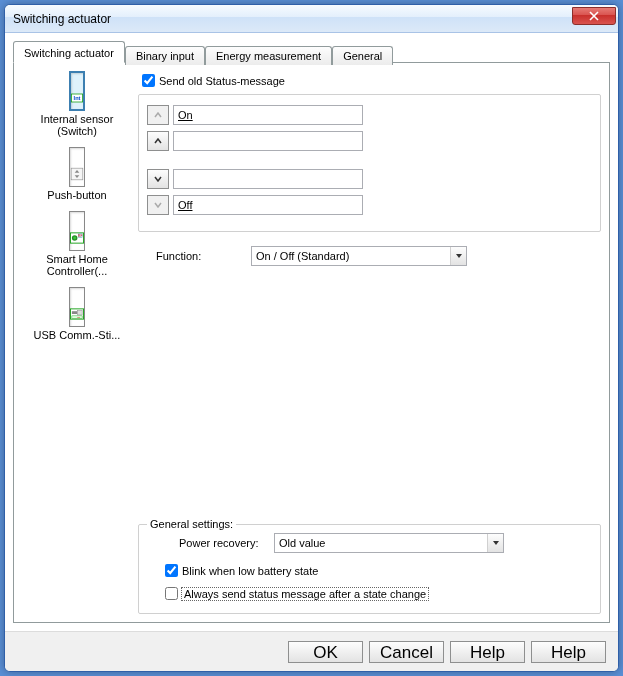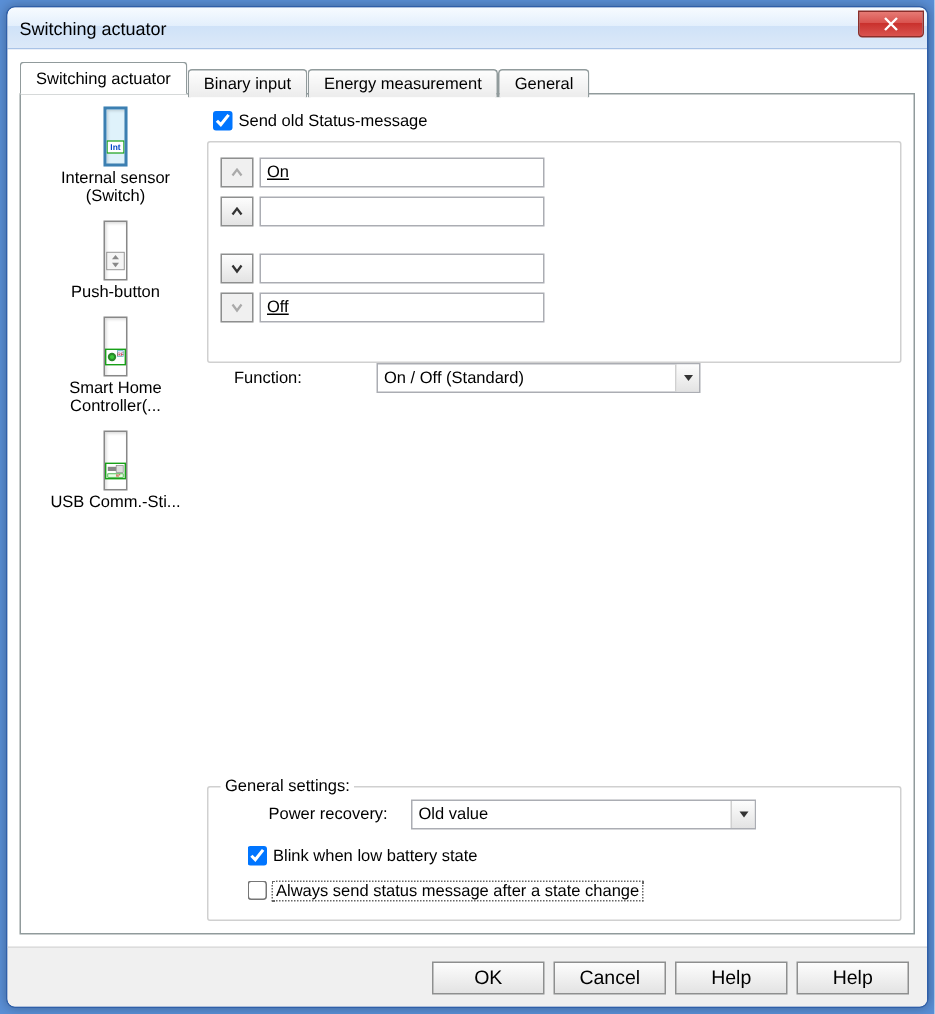--- a/index.html
+++ b/index.html
@@ -18,35 +18,35 @@
   .tabpage { flex: 1; border: 1px solid #919b9c; background: #fff; display: flex; padding: 8px; }
   .sidebar { width: 110px; display: flex; flex-direction: column; align-items: center; }
   .sb-item { display: flex; flex-direction: column; align-items: center; margin-bottom: 10px; text-align: center; }
   .sb-icon { width: 16px; height: 40px; border: 1px solid #888; background: #fff; display: flex; align-items: flex-end; justify-content: center; box-shadow: inset 1px 1px 2px rgba(0,0,0,0.15); }
   .sb-icon.sel { border: 2px solid #3c7fb1; background: #dff2fb; }
   .sb-label { margin-top: 2px; line-height: 12px; max-width: 100px; word-wrap: break-word; }
   .mainpane { flex: 1; display: flex; flex-direction: column; padding-left: 6px; }
   .checkrow { display: flex; align-items: center; margin-bottom: 4px; }
   .checkrow input { margin-right: 4px; }
   .chk-lbl.dotted { outline: 1px dotted #666; outline-offset: 0; padding: 0 2px; }
-  .box { border: 1px solid #d0d0d0; padding: 10px 8px 26px 8px; border-radius: 2px; text-decoration: underline; }
+  .box { border: 1px solid #d0d0d0; padding: 10px 8px 16px 8px; margin-bottom: 14px; border-radius: 2px; text-decoration: underline; }
   .updownrow { display: flex; align-items: center; margin-bottom: 6px; }
   .udbtn { width: 22px; height: 20px; border: 1px solid #8e8f8f; background: linear-gradient(to bottom, #fdfdfd, #e3e3e3); margin-right: 4px; display: flex; align-items: center; justify-content: center; }
   .udbtn.disabled { background: #f0f0f0; color: #aaa; }
   .valfield { flex: 0 0 190px; height: 20px; border: 1px solid #abadb3; padding: 2px 4px; background: #fff; line-height: 14px; }
   .spacer12 { height: 12px; }
   .formrow { display: flex; align-items: center; margin-bottom: 8px; margin-left: 18px; }
   .formlabel { width: 95px; }
   .combo { width: 216px; height: 20px; border: 1px solid #abadb3; background: #fff; display: flex; align-items: center; position: relative; }
   .combo .ctext { flex: 1; padding: 0 4px; }
   .combo .cbtn { width: 16px; height: 18px; border-left: 1px solid #d0d0d0; display: flex; align-items: center; justify-content: center; background: linear-gradient(to bottom, #fdfdfd, #e3e3e3); }
   .fieldset { border: 1px solid #d0d0d0; padding: 8px 10px 10px 22px; margin-top: auto; border-radius: 2px; position: relative; }
   .legend { position: absolute; top: -7px; left: 8px; background: #fff; padding: 0 3px; }
   .buttonbar { height: 40px; display: flex; align-items: center; justify-content: flex-end; padding-right: 12px; background: #f0f0f0; border-top: 1px solid #dcdcdc; }
-  .winbtn { width: 75px; height: 22px; margin-left: 6px; border: 1px solid #8e8f8f; background: linear-gradient(to bottom, #fdfdfd, #e3e3e3); cursor: default; font-size: 13px; }
+  .winbtn { width: 75px; height: 22px; margin-left: 6px; border: 1px solid #8e8f8f; background: linear-gradient(to bottom, #fdfdfd, #e3e3e3); cursor: default; font-size: 17px; }
   svg.tri { width: 8px; height: 8px; }
 </style>
 </head>
 <body>
 
 <div class="window">
   <div class="titlebar">
     <div class="title">Switching actuator</div>
     <div class="close">
       <svg viewBox="0 0 10 10">

